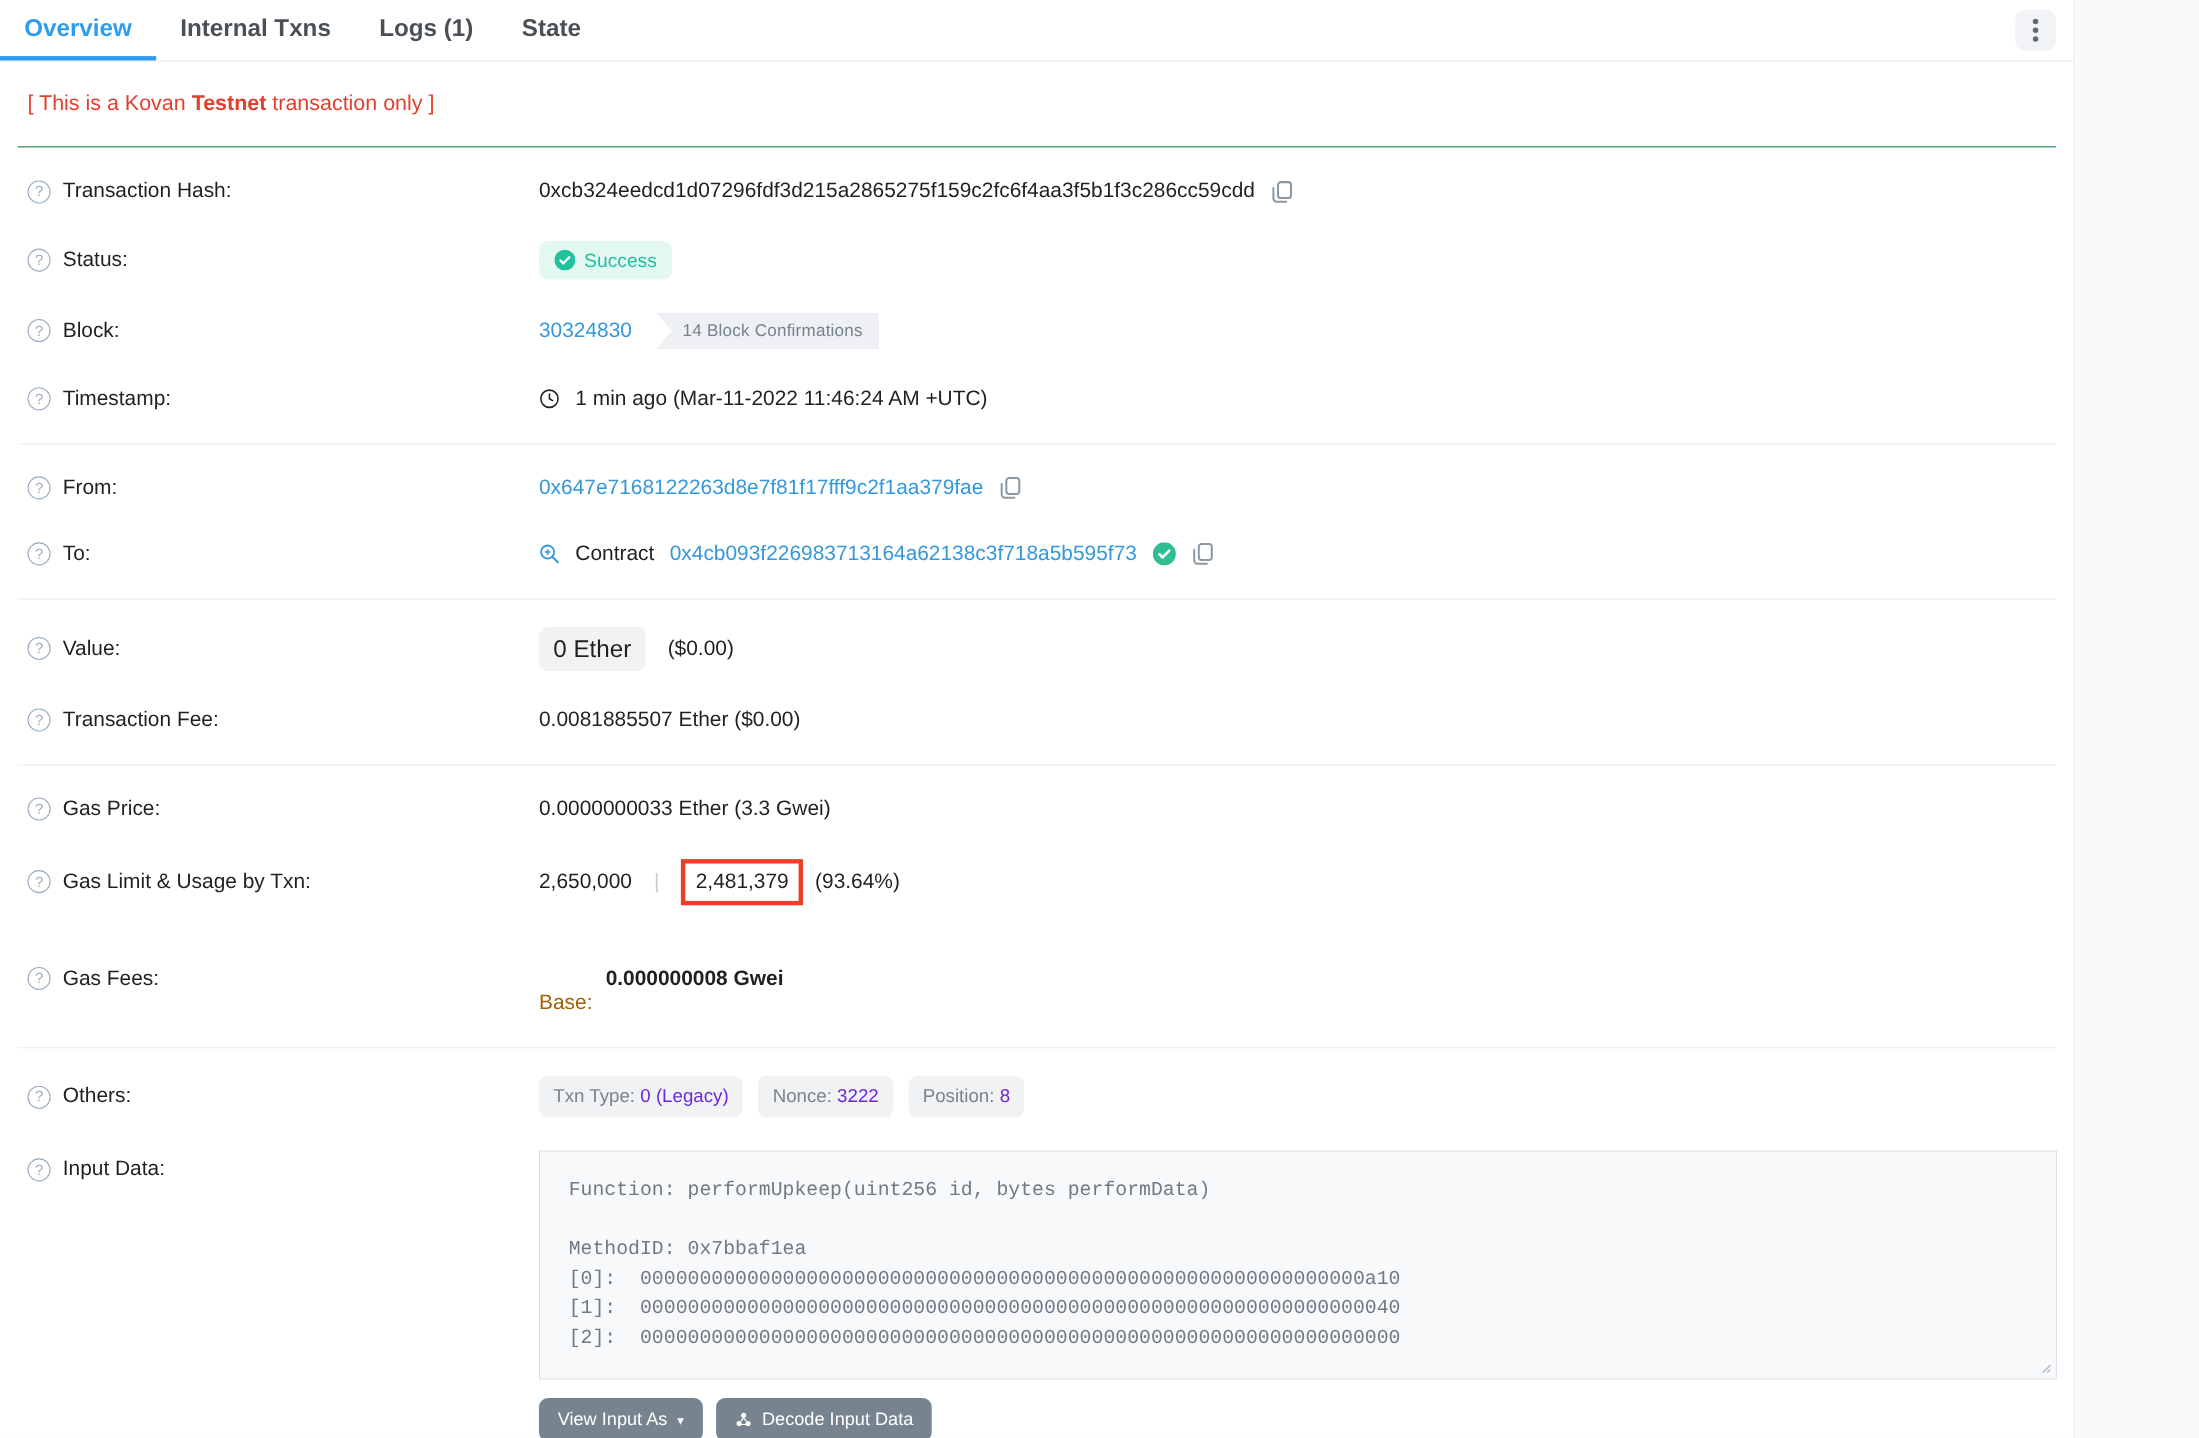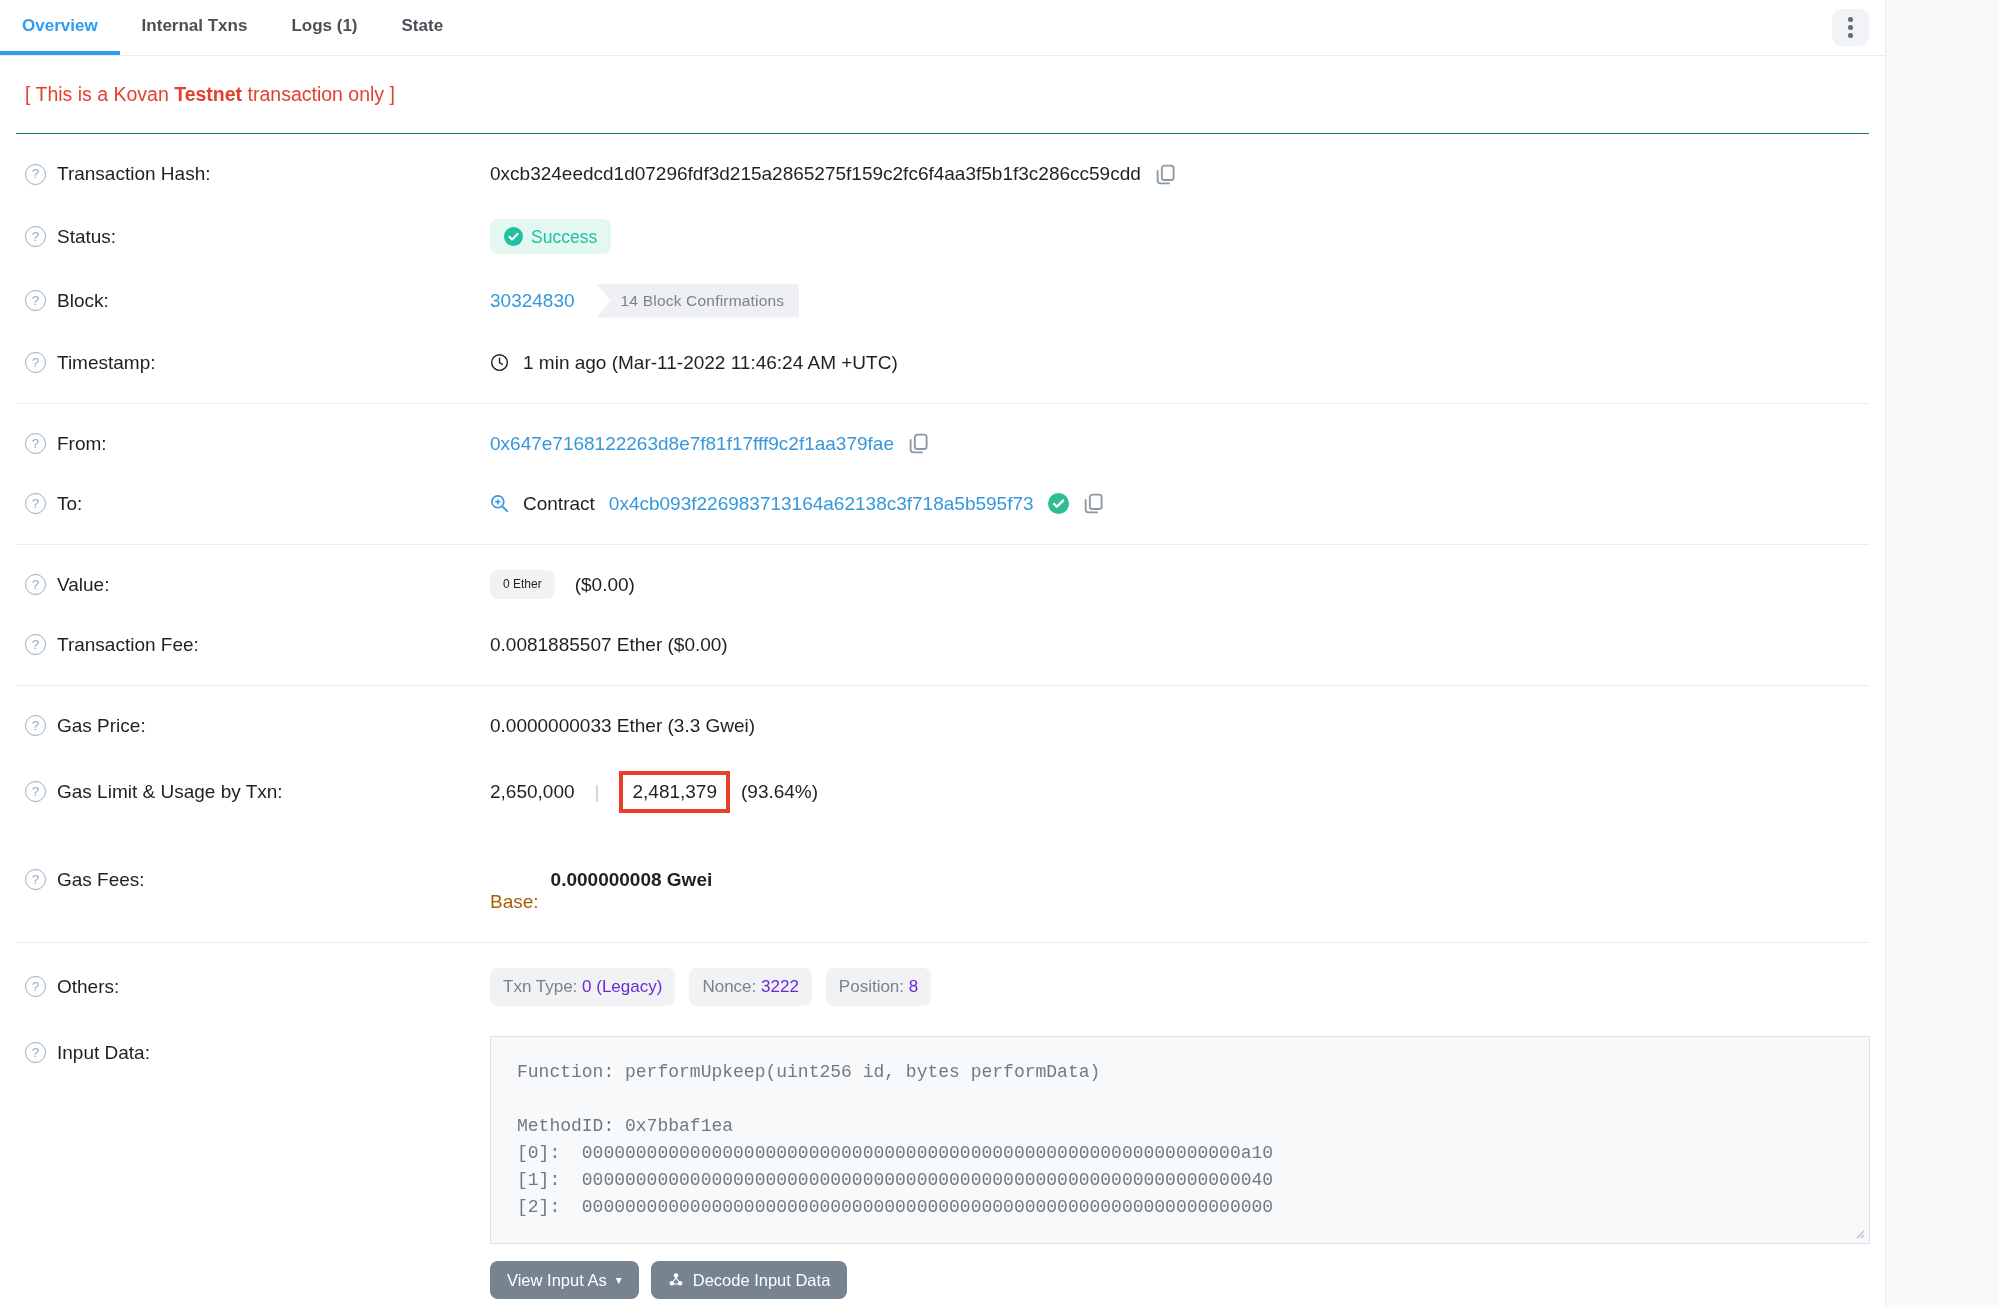--- a/index.html
+++ b/index.html
@@ -16,21 +16,21 @@
   }
   
   .tabbar {
     height:56px; border-bottom:1px solid #e9ecf4;
     display:flex; align-items:stretch; justify-content:space-between;
     padding-right:16px;
   }
   .tabs { display:flex; }
   .tab {
     padding:0 22px; display:flex; align-items:center;
-    font-size:17px; font-weight:600; color:#4a5056;
+    font-size:22px; font-weight:600; color:#4a5056;
     border-bottom:4px solid transparent; cursor:pointer; white-space:nowrap;
   }
   .tab.active { color:#2f9cf0; border-bottom-color:#2f9cf0; }
   .kebab {
     align-self:center; width:37px; height:37px; border:none; border-radius:9px;
     background:#f1f3f6; display:flex; flex-direction:column; gap:3px;
     align-items:center; justify-content:center; cursor:pointer;
   }
   .kebab i { width:5px; height:5px; border-radius:50%; background:#5e6a75; }
   
@@ -58,21 +58,21 @@
   .badge-success {
     display:inline-flex; align-items:flex-end; gap:8px;
     background:#e3f8f1; color:#21c1a0; border-radius:8px;
     padding:8px 14px; font-size:17.5px; line-height:1;
   }
   .confirm-badge {
     background:#eef0f3; color:#77838f; font-size:15.5px; line-height:1;
     padding:9px 15px 9px 24px; margin-left:8px; letter-spacing:.2px;
     clip-path:polygon(0 0,100% 0,100% 100%,0 100%,14px 50%);
   }
-  .pill { background:#f1f2f3; border-radius:8px; padding:7px 13px; font-size:12px; line-height:1.2; }
+  .pill { background:#f1f2f3; border-radius:8px; padding:7px 13px; font-size:22px; line-height:1.2; }
   .pill-lbl { color:#77838f; }
   .pill b { color:#6d28d9; font-weight:normal; }
   .others-pill { padding:9px 13px; font-size:17px; }
   .sep { color:#c7ced6; padding:0 6px; }
   .redbox { border:4px solid #e8402a; padding:2px 9px; display:inline-block; }
   
   .inputbox {
     position:relative; width:1380px; background:#f8f9fa;
     border:1px solid #dbe0e8; border-radius:0;
   }

